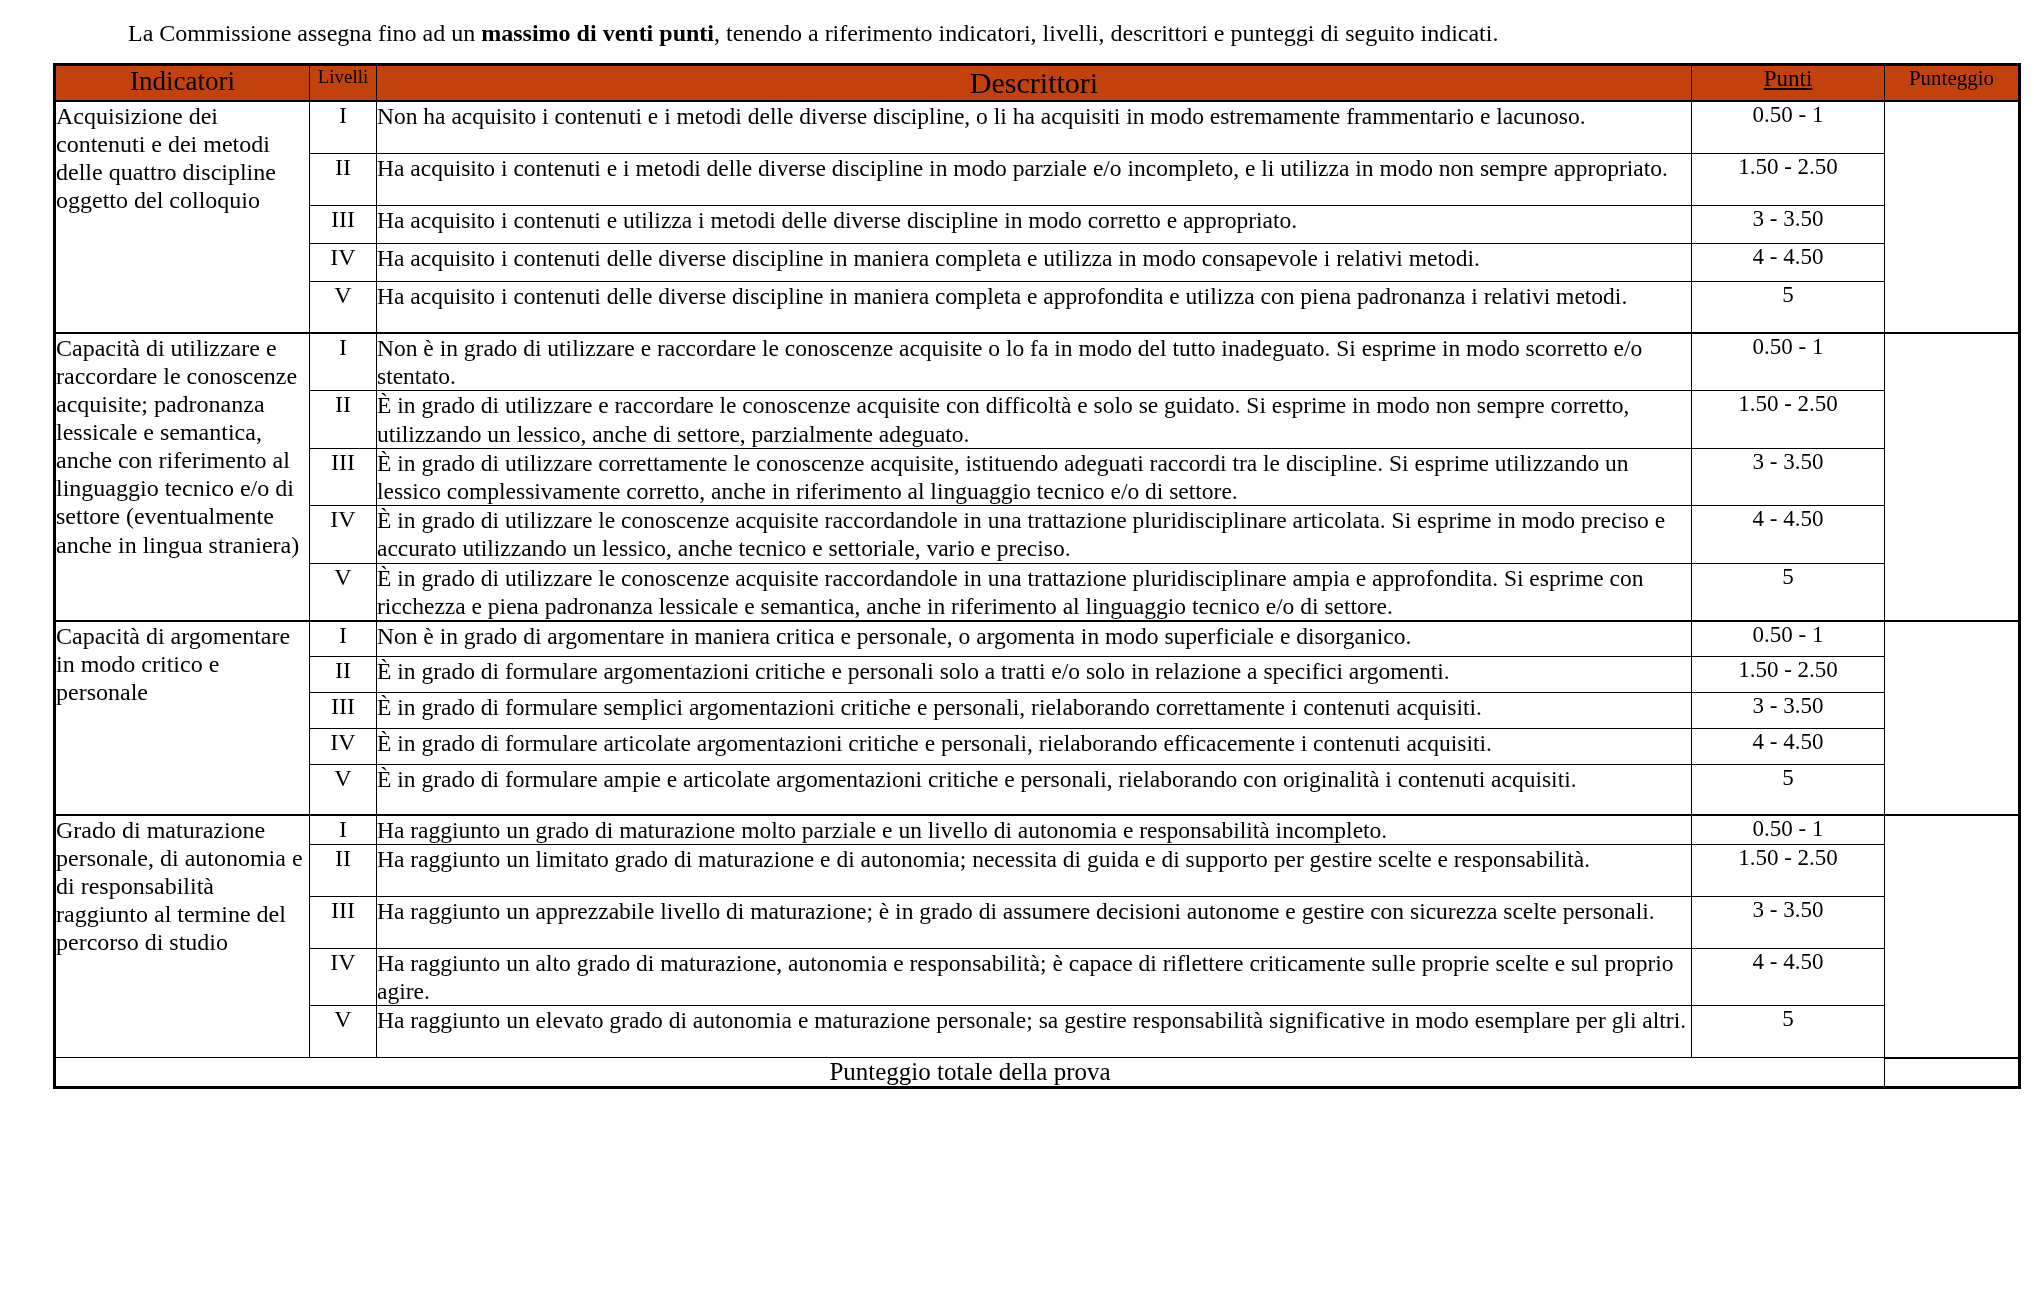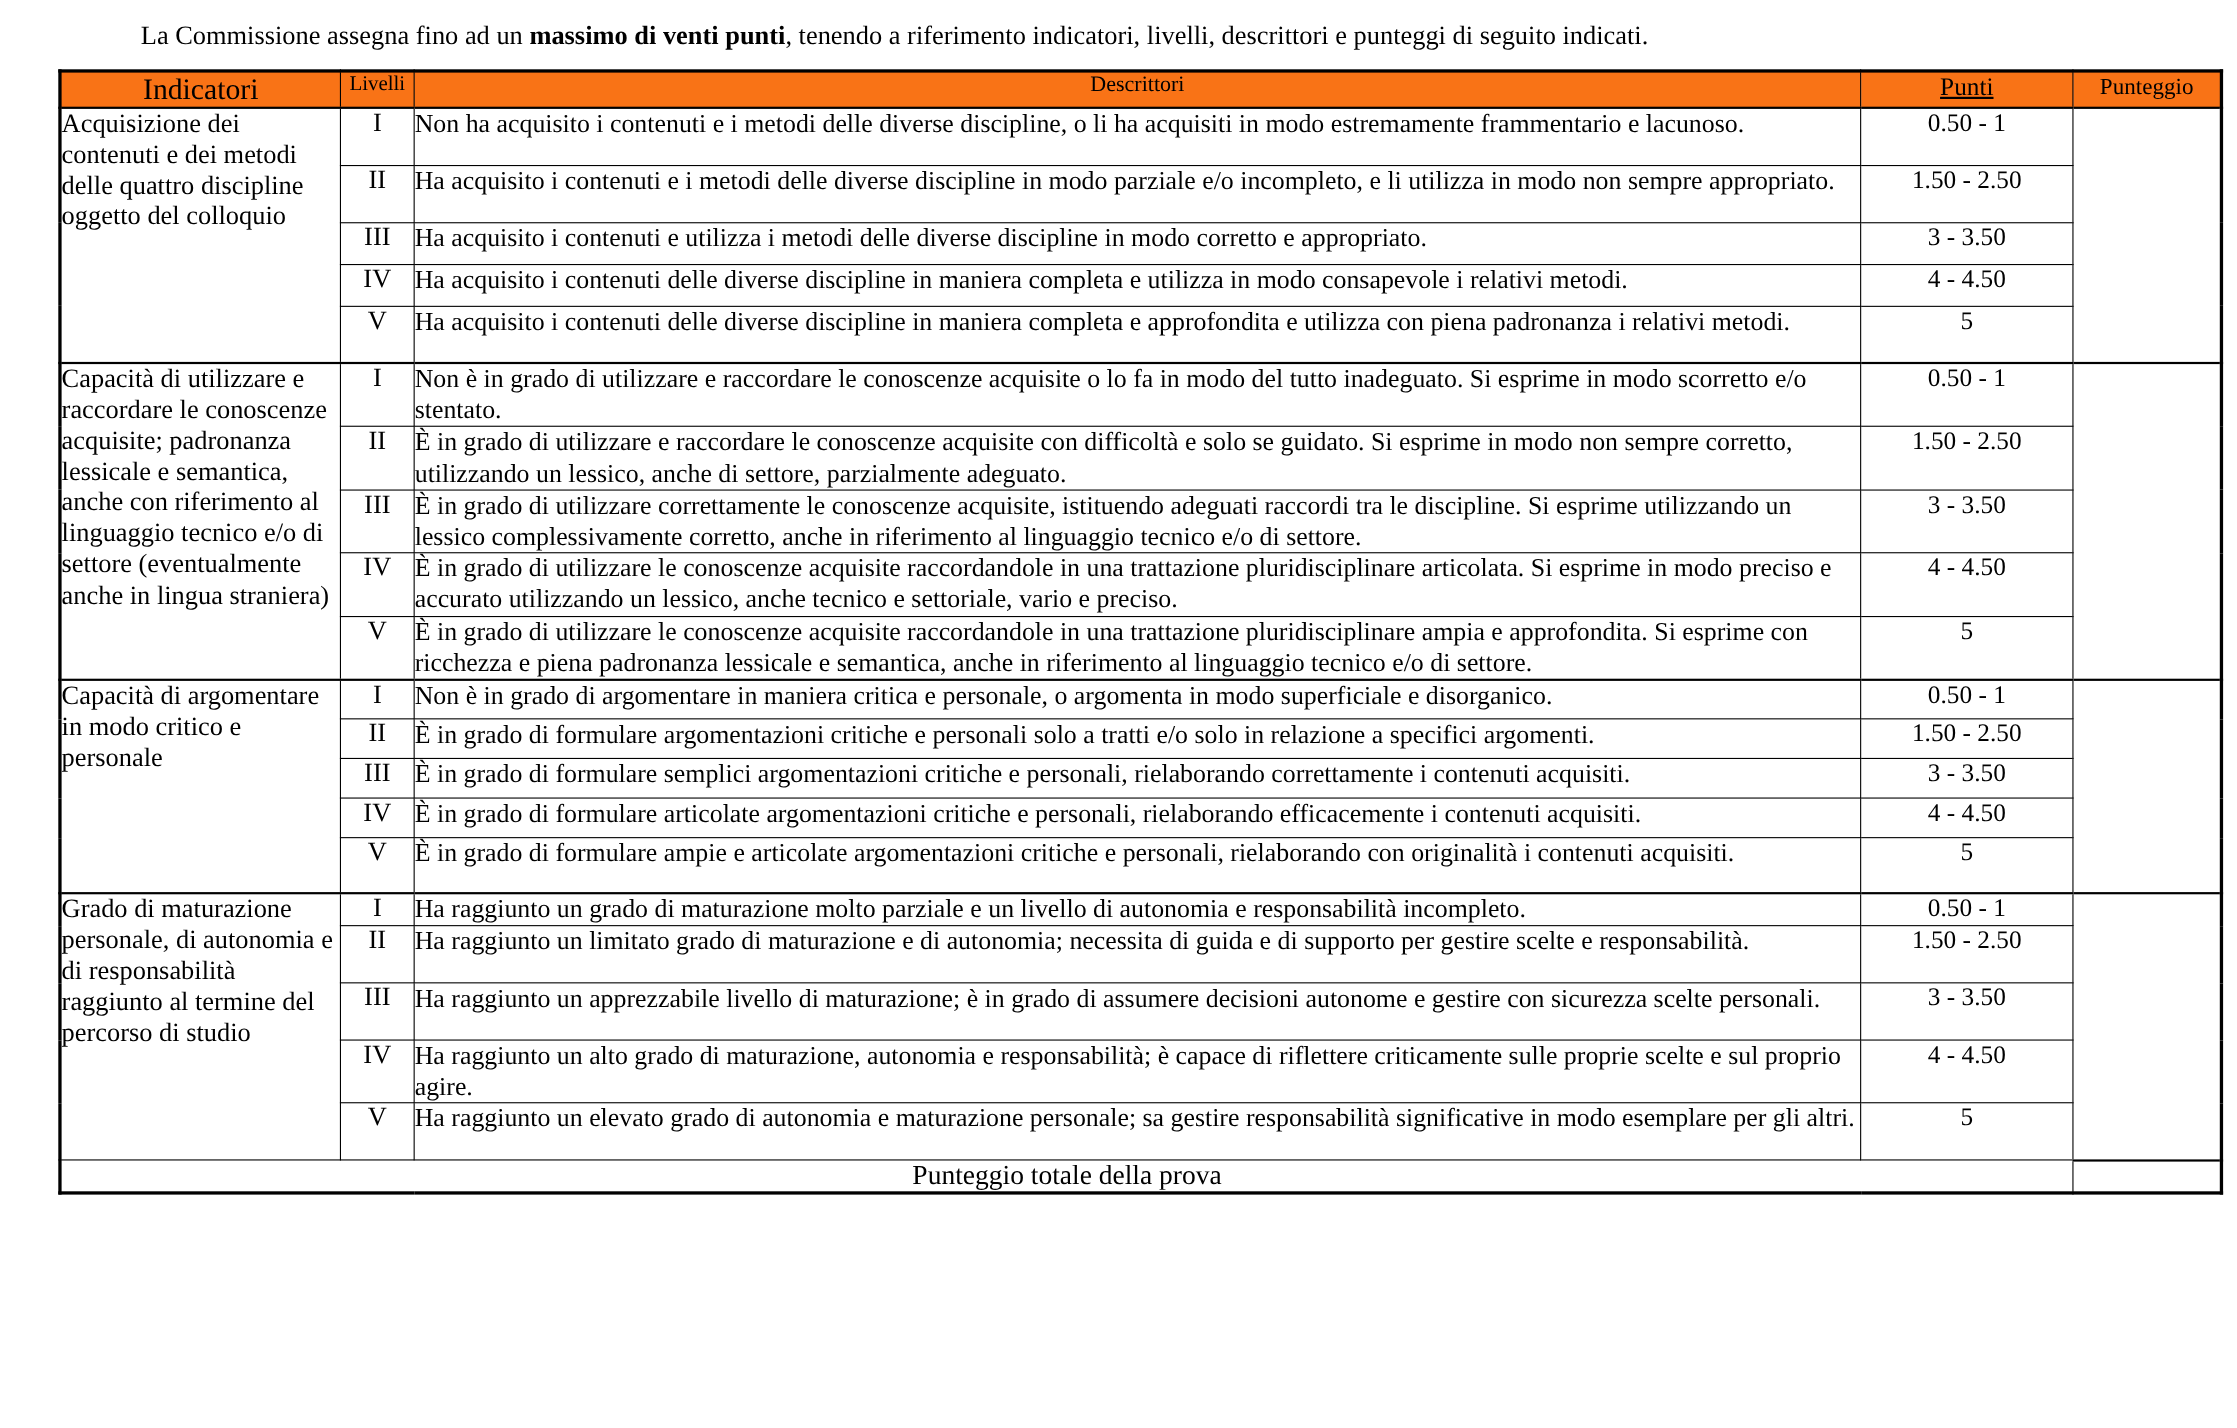--- a/index.html
+++ b/index.html
@@ -44,29 +44,29 @@
     border-left: 3px solid #000;
     border-right: 3px solid #000;
   }
   table.grid td, table.grid th {
     border: 1.3px solid #000;
     padding: 0;
     vertical-align: top;
     font-weight: normal;
   }
   thead th {
-    background: #f97316;
+    background: #c2410c;
     text-align: center;
     font-weight: bold;
     vertical-align: middle;
     border-bottom: 2.4px solid #000;
   }
   th.h-ind { font-size: 27px; padding: 6px 0 8px; }
   th.h-liv { font-size: 19px; padding: 6px 0 8px; }
-  th.h-desc { font-size: 20px; padding: 6px 0 8px; }
+  th.h-desc { font-size: 30px; padding: 6px 0 8px; }
   th.h-punti { font-size: 23px; padding: 6px 0 8px; text-decoration: underline; }
   th.h-punteggio { font-size: 21px; padding: 6px 0 8px; }
 
   col.c-ind { width: 255px; }
   col.c-liv { width: 67px; }
   col.c-desc { width: 1315px; }
   col.c-punti { width: 193px; }
   col.c-punteggio { width: 135px; }
 
   td.ind {

